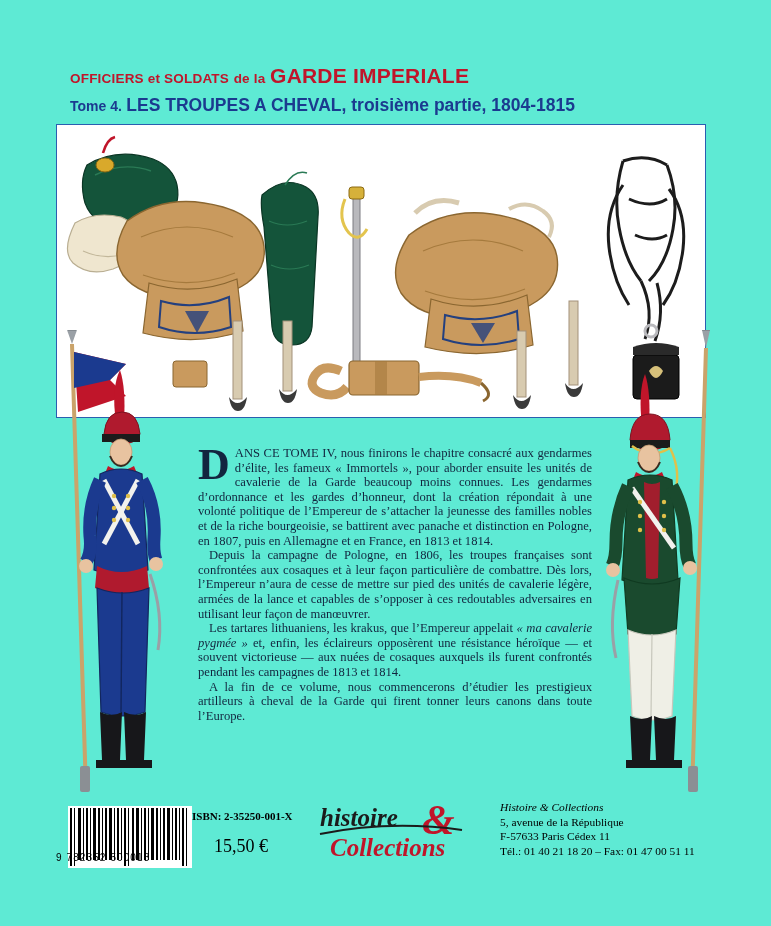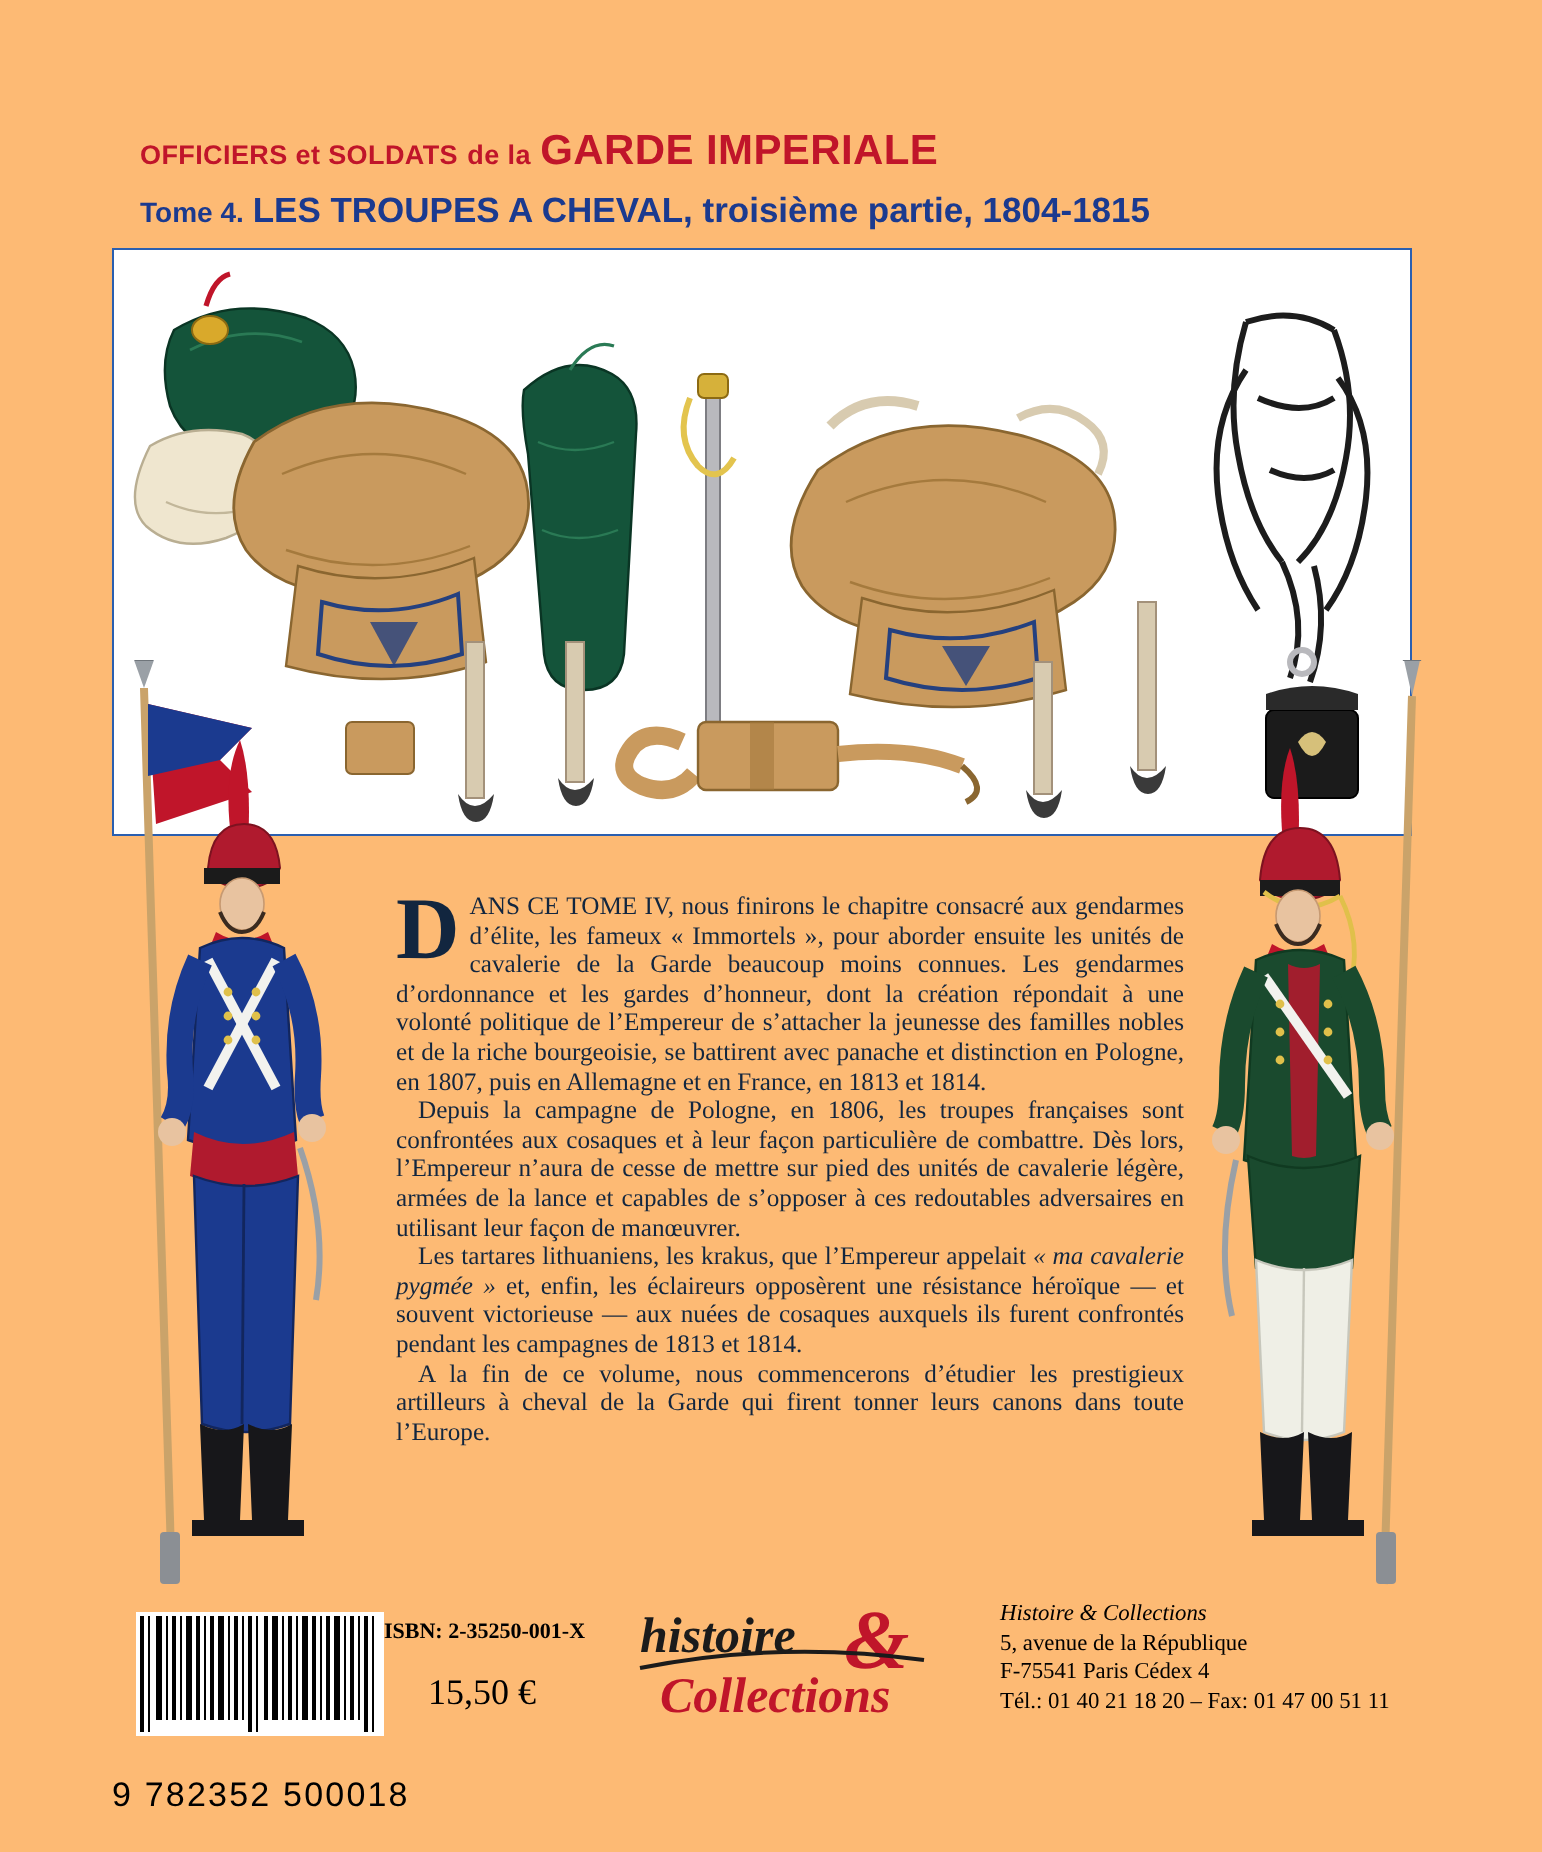--- a/index.html
+++ b/index.html
@@ -11,21 +11,21 @@
     width: 771px;
     height: 926px;
     font-family: "Liberation Sans", sans-serif;
     color: #1a1a1a;
     position: relative;
     overflow: hidden;
   }
   .page {
     position: absolute;
     inset: 0;
-    background: #fdba74;
+    background: #5eead4;
   }
 
   
   .header {
     position: absolute;
     left: 70px;
     top: 64px;
     width: 640px;
   }
   .title-line-1 {
@@ -125,25 +125,24 @@
     top: 806px;
     width: 124px;
     height: 62px;
   }
   .barcode-digits {
     position: absolute;
     left: 56px;
     top: 852px;
     width: 150px;
     font-family: "Liberation Sans", sans-serif;
-    font-size: 17px;
+    font-size: 10px;
     letter-spacing: 1.1px;
     color: #000;
     white-space: nowrap;
-    margin-top: 36px;
   }
   .isbn {
     position: absolute;
     left: 192px;
     top: 810px;
     font-family: "Liberation Serif", serif;
     font-size: 11px;
     font-weight: 700;
     color: #000;
   }
@@ -457,17 +456,17 @@
       <text x="2" y="26" font-family="Liberation Serif, serif" font-size="25" font-style="italic" font-weight="700" fill="#1b1b1b">histoire</text>
       <text x="104" y="34" font-family="Liberation Serif, serif" font-size="42" font-style="italic" font-weight="700" fill="#c0152a">&amp;</text>
       <text x="12" y="56" font-family="Liberation Serif, serif" font-size="25" font-style="italic" font-weight="700" fill="#c0152a">Collections</text>
       <path d="M2 34 q70 -14 142 -4" fill="none" stroke="#1b1b1b" stroke-width="2"></path>
     </svg>
   </div>
 
   <div class="address">
     <div class="pub-name">Histoire &amp; Collections</div>
     <div>5, avenue de la République</div>
-    <div>F-75541 Paris Cédex 4</div>
+    <div>F-57633 Paris Cédex 11</div>
     <div>Tél.: 01 40 21 18 20 – Fax: 01 47 00 51 11</div>
   </div>
 
 </div>
 
 </body></html>

